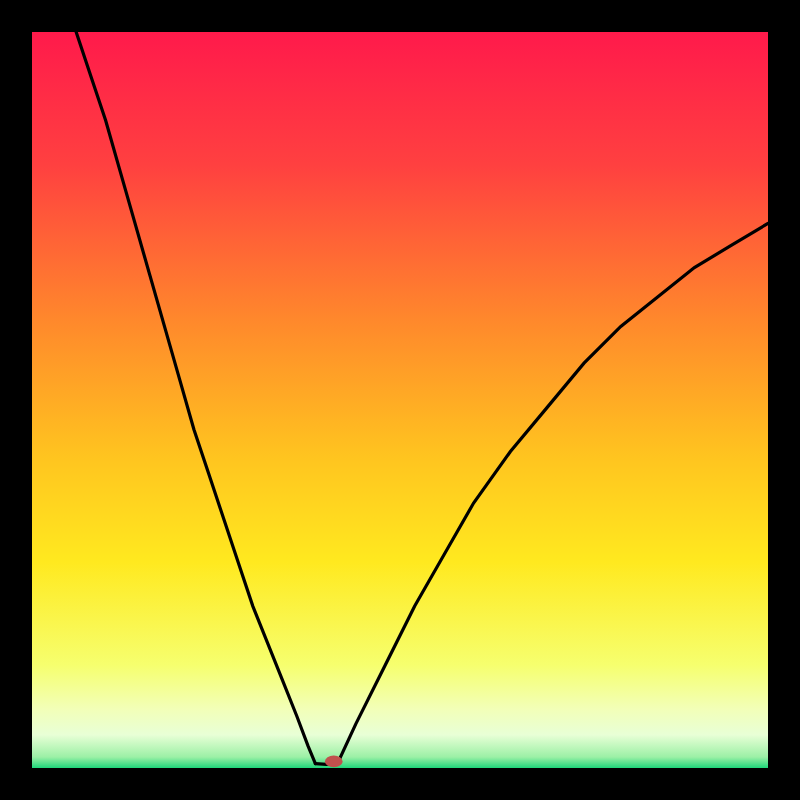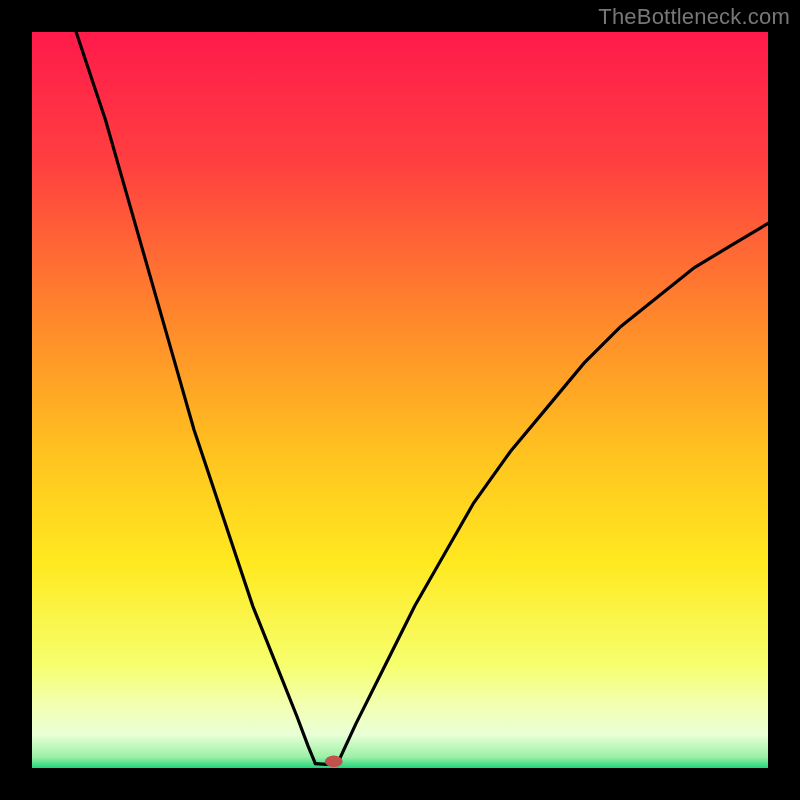--- a/index.html
+++ b/index.html
@@ -37,21 +37,20 @@
     font-size: 22px;
     font-weight: 500;
     letter-spacing: 0.2px;
     user-select: none;
   }
 </style>
 </head>
 <body>
 
 <div class="frame">
-  <div class="watermark">TheBottleneck.com</div>
 
   <div class="plot">
     <svg id="plot-svg" width="736" height="736" viewBox="0 0 736 736">
       <defs>
         <linearGradient id="bg-grad" x1="0" y1="0" x2="0" y2="1">
             <stop offset="0.00%" stop-color="#ff1a4b"></stop>
             <stop offset="18.00%" stop-color="#ff4040"></stop>
             <stop offset="40.00%" stop-color="#ff8b2b"></stop>
             <stop offset="58.00%" stop-color="#ffc51f"></stop>
             <stop offset="72.00%" stop-color="#ffe91f"></stop>

